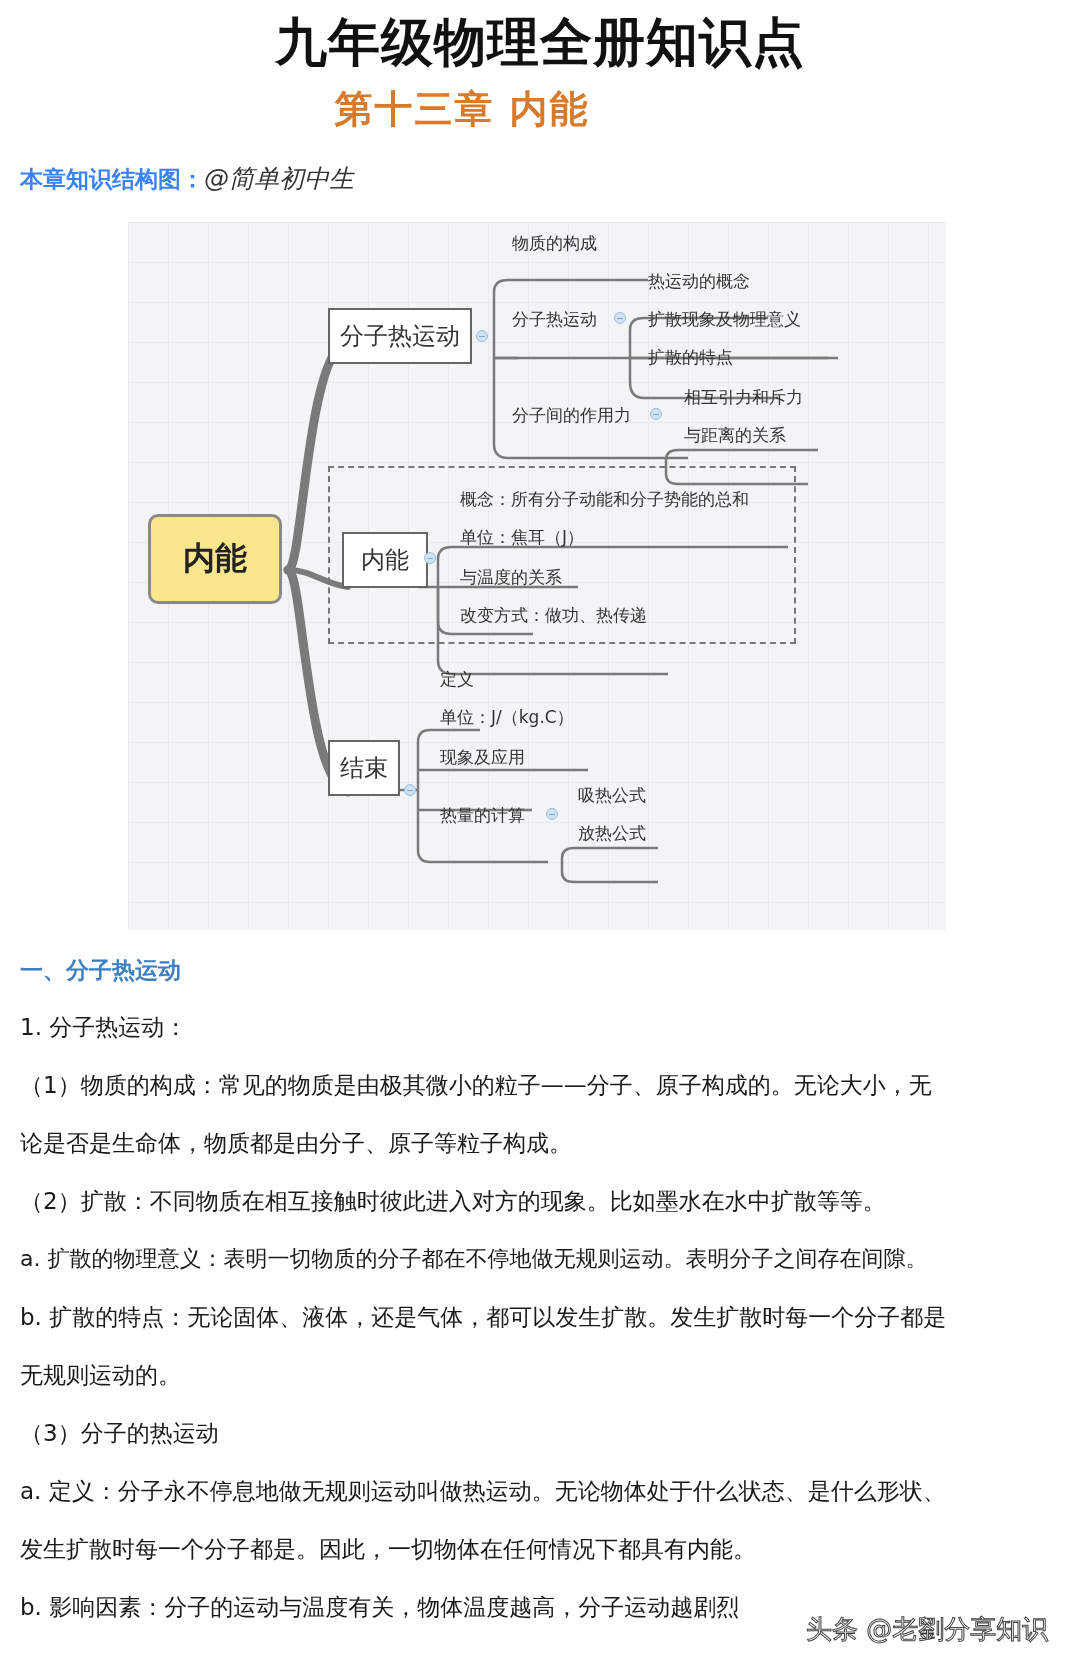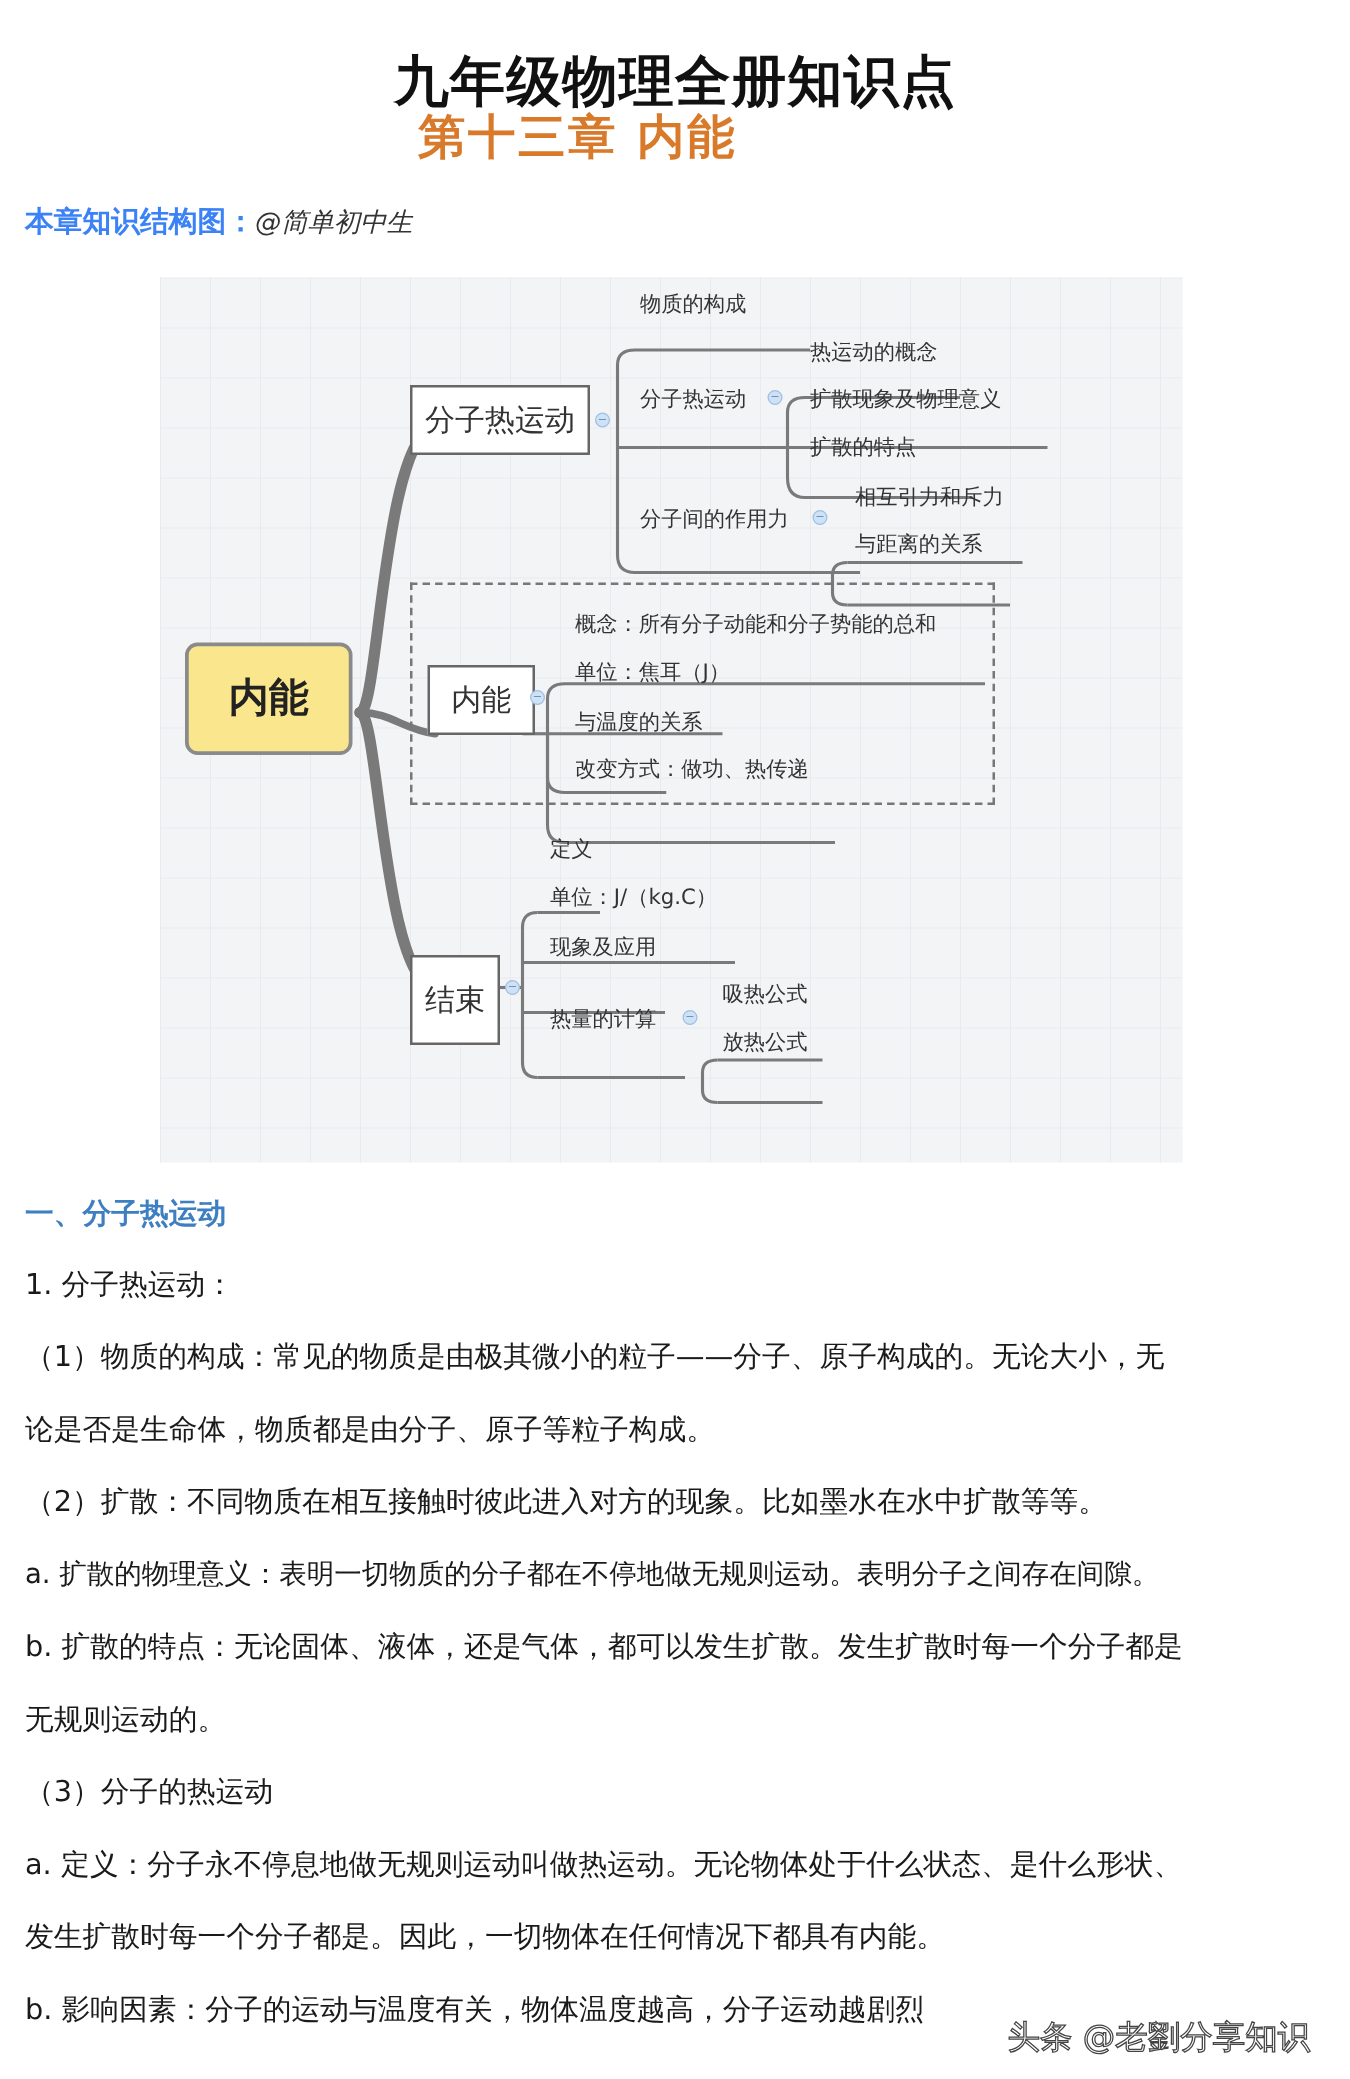--- a/index.html
+++ b/index.html
@@ -1,24 +1,24 @@
 <!DOCTYPE html>
 <html><head>
 <meta charset="utf-8">
 <style>
   html, body { margin: 0; padding: 0; background: #ffffff; }
   body { width: 1080px; height: 1663px; position: relative; overflow: hidden;
          font-family: "DejaVu Sans", "Liberation Sans", sans-serif; color: #1a1a1a; }
   .title { position: absolute; top: 8px; left: 0; width: 1080px; text-align: center;
-           font-size: 44px; font-weight: bold; color: #111; letter-spacing: 1px; margin-top: 28px; }
+           font-size: 52px; font-weight: bold; color: #111; letter-spacing: 1px; }
   .chapter { position: absolute; top: 84px; left: 0; width: 924px; text-align: center;
              font-size: 38px; font-weight: bold; color: #d97a2b; letter-spacing: 2px; }
   .map-caption { position: absolute; top: 162px; left: 20px; font-size: 23px; }
   .map-caption .lbl { color: #3b82f6; font-weight: bold; }
-  .map-caption .author { color: #333; font-style: italic; font-size: 21px; }
+  .map-caption .author { color: #333; font-style: italic; font-size: 25px; }
 
   .mindmap { position: absolute; left: 128px; top: 222px; width: 818px; height: 708px;
              background-color: #f3f4f6;
              background-image:
                linear-gradient(#e9eaee 1px, transparent 1px),
                linear-gradient(90deg, #e9eaee 1px, transparent 1px);
              background-size: 40px 40px; }
   .mindmap svg { position: absolute; left: 0; top: 0; }
   .mm-text { position: absolute; font-size: 17px; color: #333; white-space: nowrap; }
   .mm-box { position: absolute; background: #fff; border: 2.5px solid #666;
@@ -107,21 +107,21 @@
   <div class="mm-text" style="left:556px; top:202px;">与距离的关系</div>
 
   <div class="mm-dashed" style="left:200px; top:244px; width:468px; height:178px;"></div>
   <div class="mm-box" style="left:214px; top:310px; width:86px; height:56px;">内能</div>
   <div class="collapse" style="left:296px; top:330px;">−</div>
   <div class="mm-text" style="left:332px; top:266px;">概念：所有分子动能和分子势能的总和</div>
   <div class="mm-text" style="left:332px; top:304px;">单位：焦耳（J）</div>
   <div class="mm-text" style="left:332px; top:344px;">与温度的关系</div>
   <div class="mm-text" style="left:332px; top:382px;">改变方式：做功、热传递</div>
 
-  <div class="mm-box" style="left:200px; top:542px; width:72px; height:72px;">结束</div>
+  <div class="mm-box" style="left:200px; top:518px; width:72px; height:56px;">结束</div>
   <div class="collapse" style="left:276px; top:562px;">−</div>
   <div class="mm-text" style="left:312px; top:446px;">定义</div>
   <div class="mm-text" style="left:312px; top:484px;">单位：J/（kg.C）</div>
   <div class="mm-text" style="left:312px; top:524px;">现象及应用</div>
   <div class="mm-text" style="left:312px; top:582px;">热量的计算</div>
   <div class="collapse" style="left:418px; top:586px;">−</div>
   <div class="mm-text" style="left:450px; top:562px;">吸热公式</div>
   <div class="mm-text" style="left:450px; top:600px;">放热公式</div>
 </div>
 

